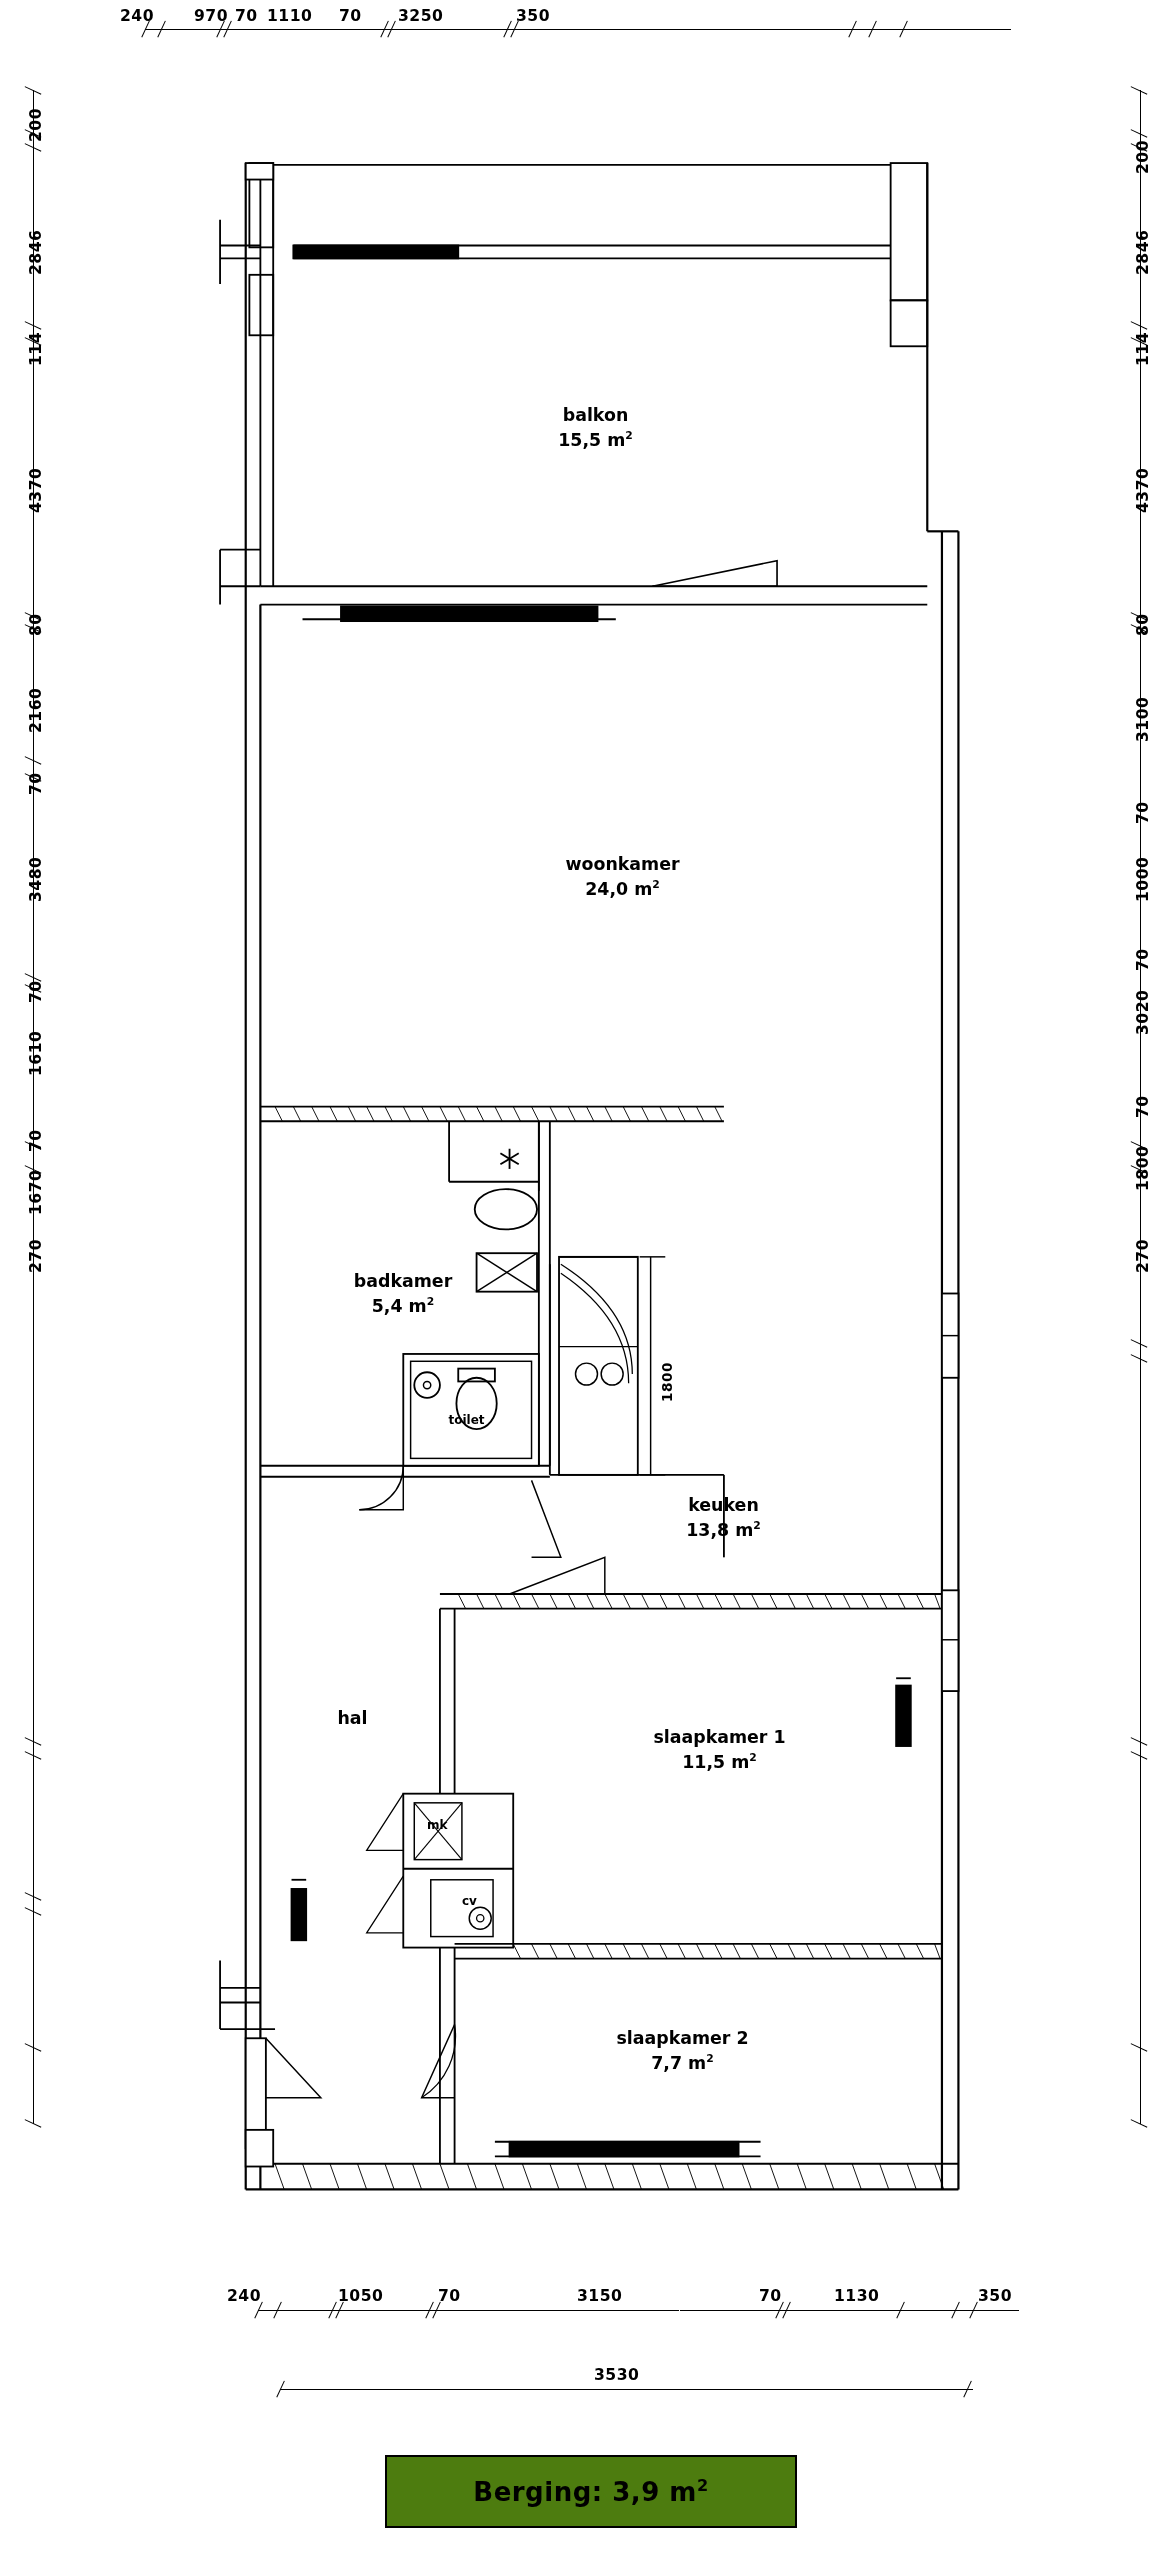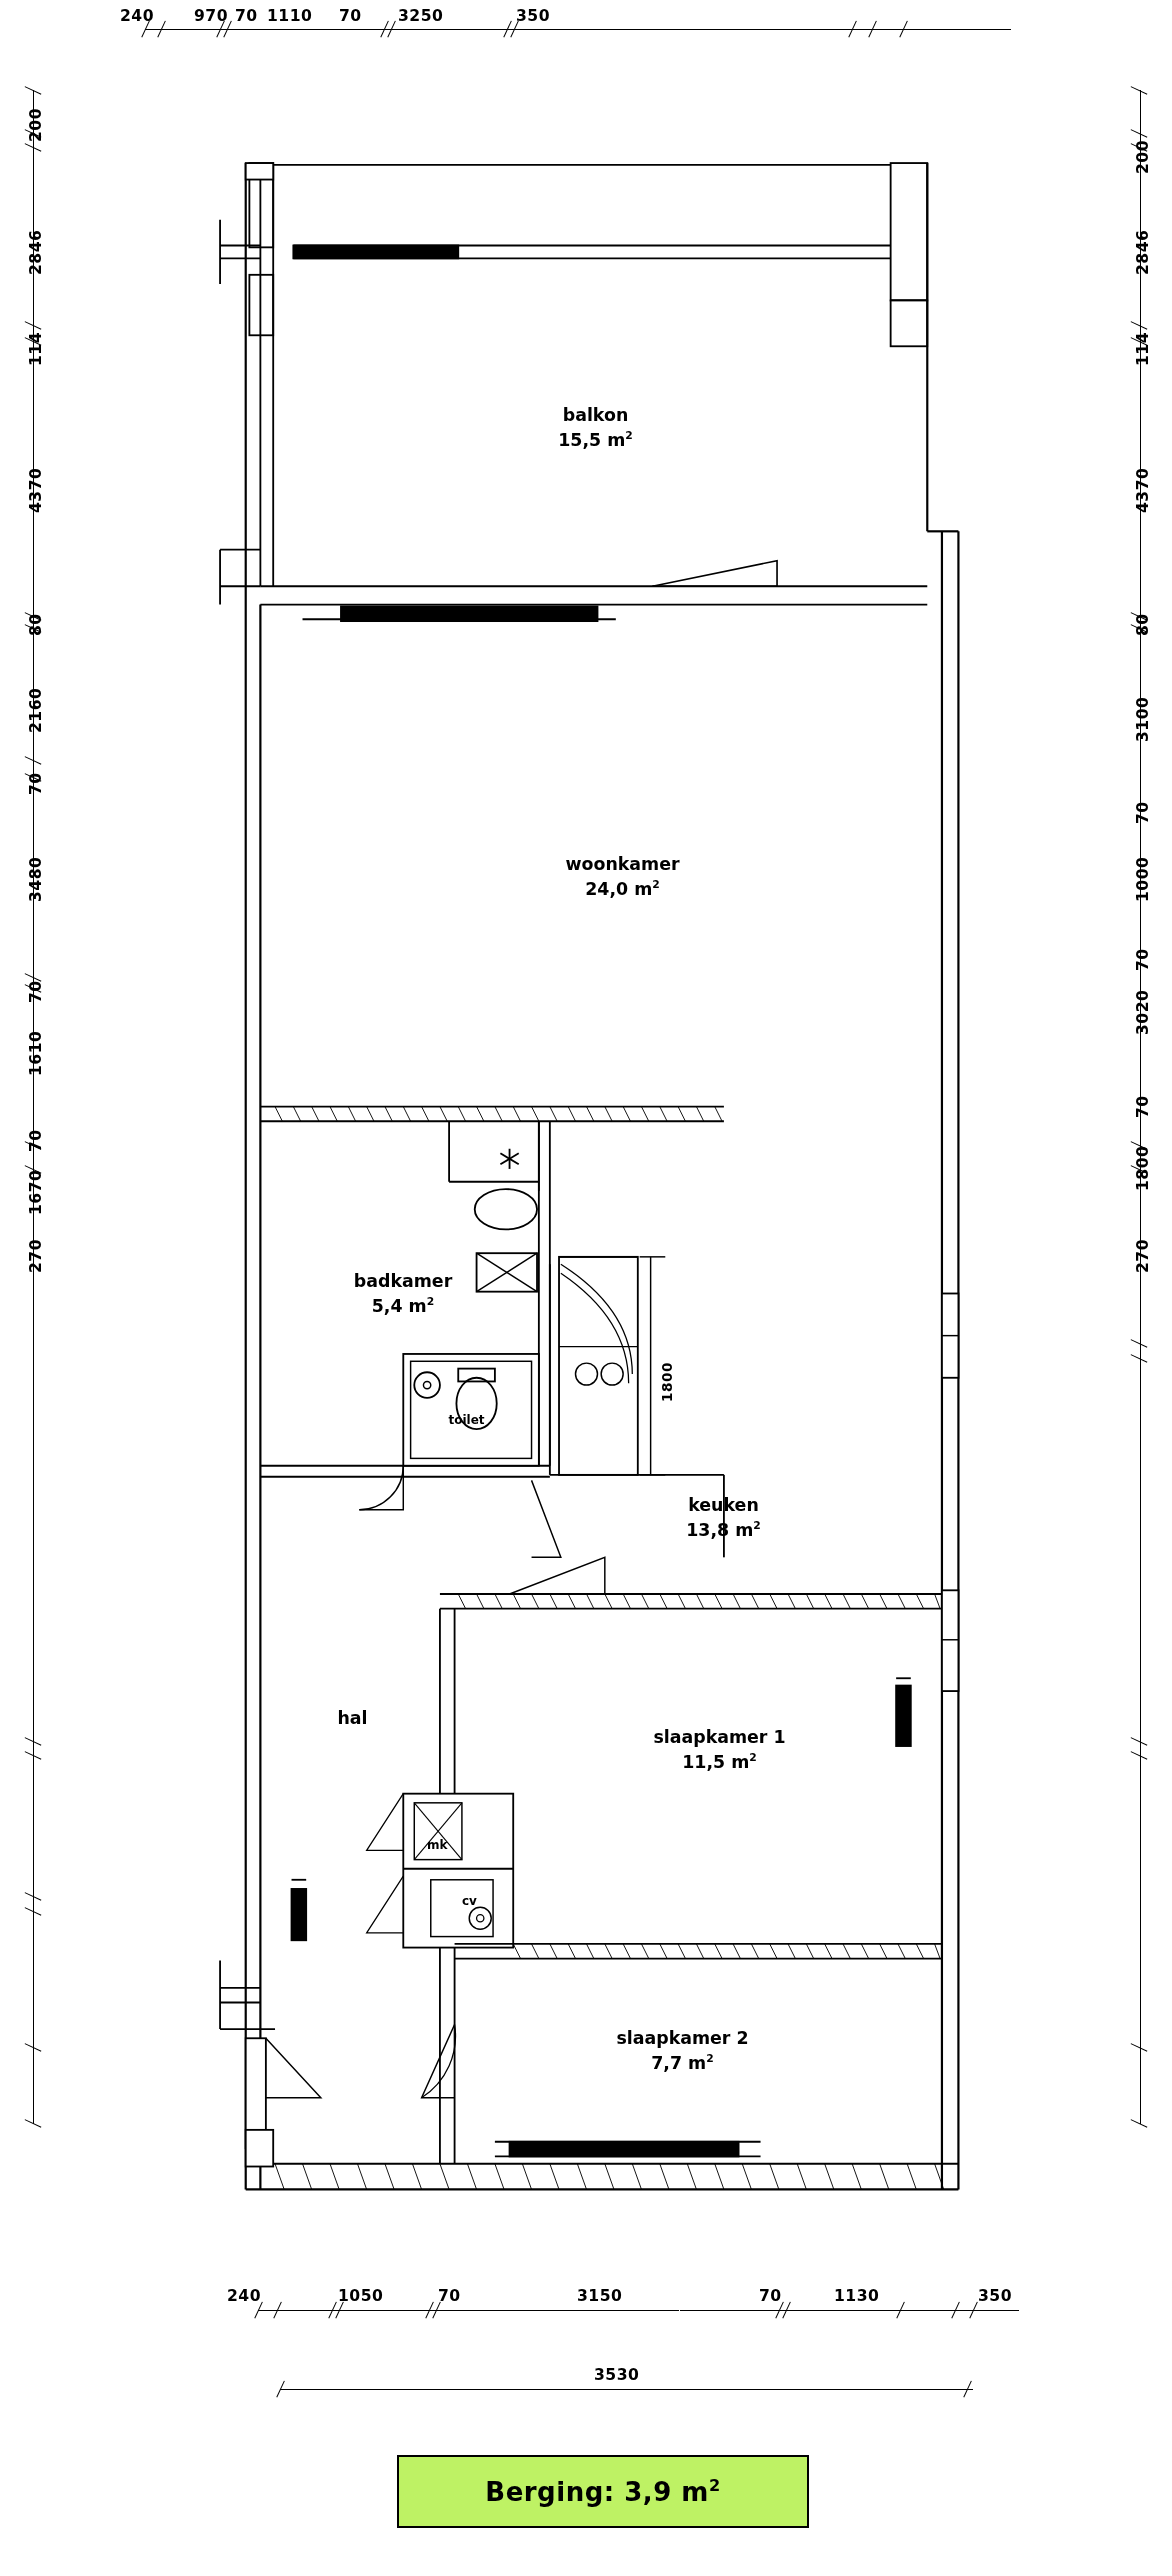--- a/index.html
+++ b/index.html
@@ -49,22 +49,21 @@
   }
 
   
   .berging-box{
     position:absolute;
     border:2.3px solid #000;
     box-sizing:border-box;
     display:flex;
     align-items:center;
     justify-content:center;
-    background:#bef264;
-    margin-left:12px;
+    background:#4d7c0f;
   }
   .berging-txt{
     font-family:"DejaVu Sans",sans-serif;
     font-size:26px;
     font-weight:bold;
     color:#000;
     letter-spacing:0.5px;
   }
   sup{font-size:0.62em;vertical-align:super;}
   svg{display:block;overflow:visible;}
@@ -469,21 +468,21 @@
   <div class="roomname" style="left:614px;top:1725px;width:211px;">
     <span>slaapkamer 1</span><br>
     <span>11,5  m</span><sup>2</sup>
   </div>
 
   <div class="roomname" style="left:577px;top:2026px;width:211px;">
     <span>slaapkamer 2</span><br>
     <span>7,7  m</span><sup>2</sup>
   </div>
 
-  <div class="smalllbl" style="left:427px;top:1818px;margin-top:20px;">mk</div>
+  <div class="smalllbl" style="left:427px;top:1818px;">mk</div>
   <div class="smalllbl" style="left:442px;top:1894px;margin-left:20px;">cv</div>
 
   <div class="dim vert" style="left:661px;top:1402px;font-size:13.7px;">1800</div>
 
   <div>
     <div class="hrule" style="left:258px;top:2310px;width:421px;"></div>
     <div class="hrule" style="left:680px;top:2310px;width:55px;"></div>
     <div class="hrule" style="left:735px;top:2310px;width:165px;"></div>
     <div class="hrule" style="left:900px;top:2310px;width:119px;"></div>
 

